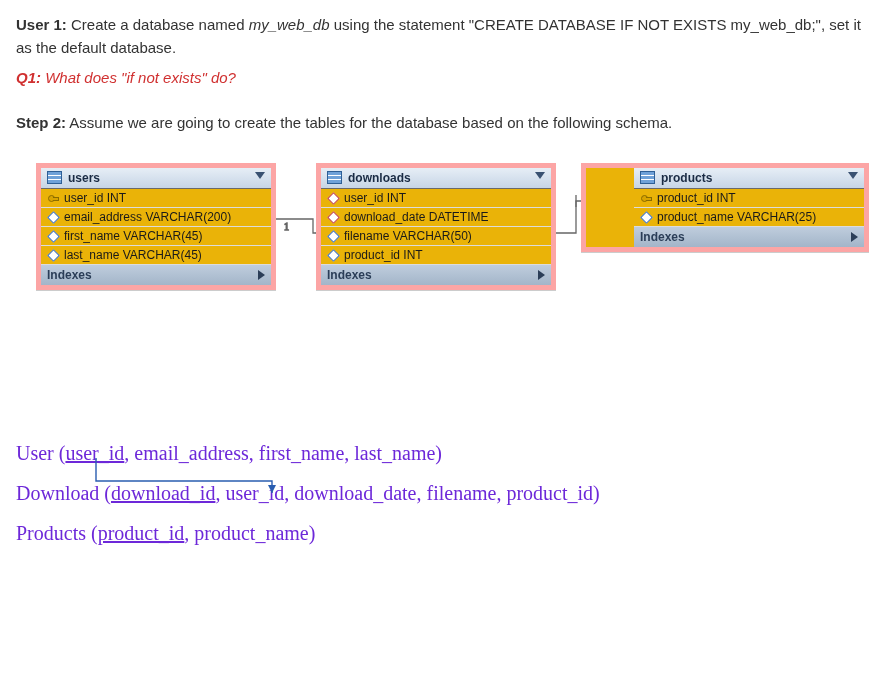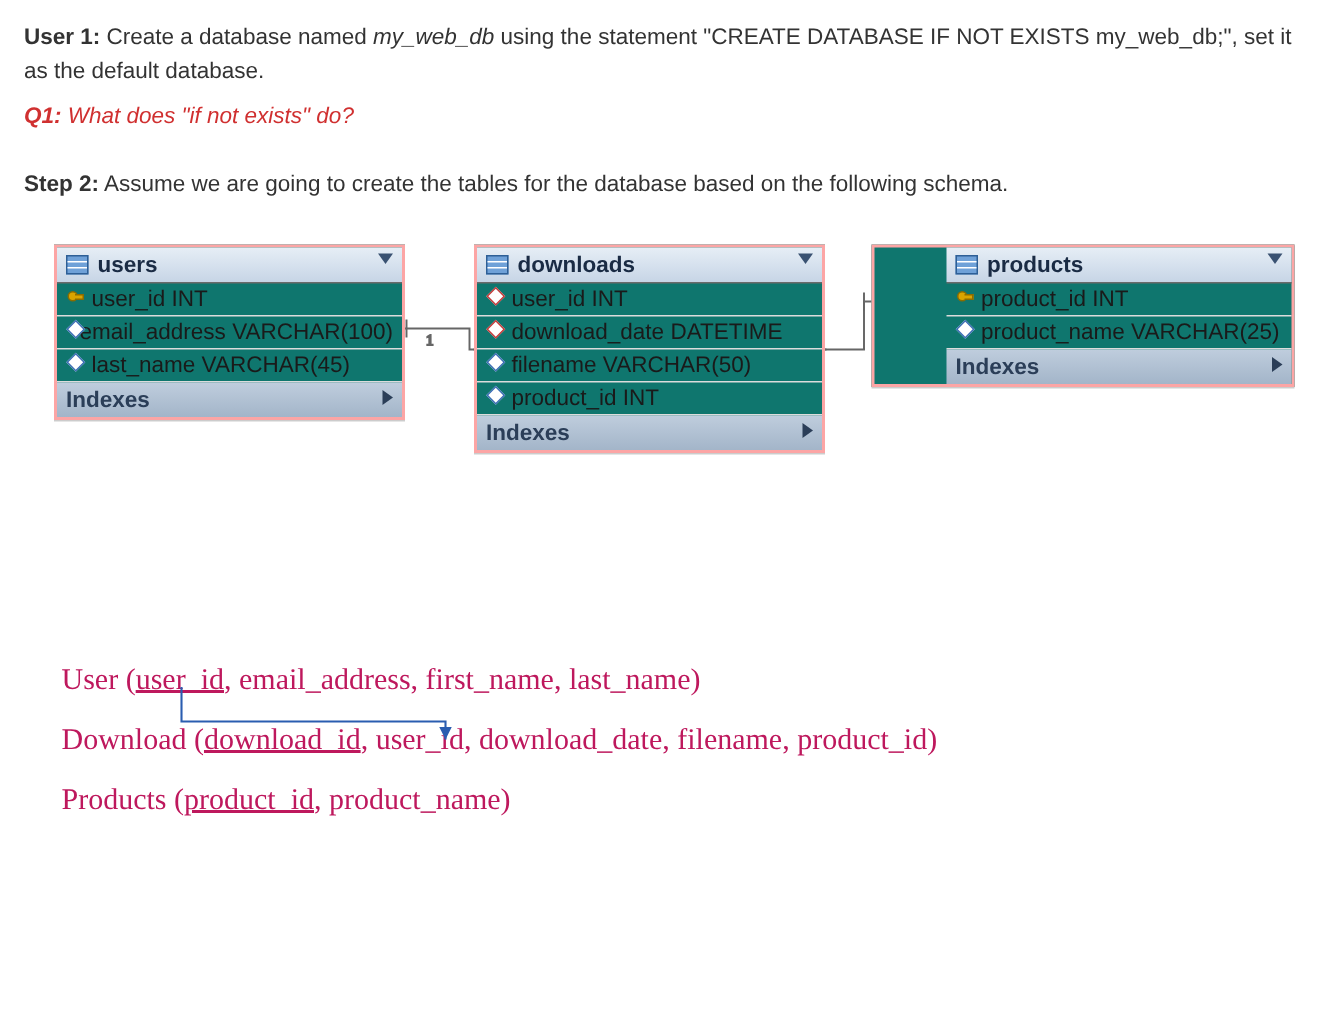--- a/index.html
+++ b/index.html
@@ -21,24 +21,24 @@
   
   .schema-canvas {
     position: relative;
     height: 260px;
     margin-top: 18px;
     font-family: Verdana, Arial, sans-serif;
   }
   .entity {
     position: absolute;
     width: 230px;
-    background: #0f766e;
-    border: 2px solid #fca5a5;
+    background: #eab308;
+    border: 5px solid #fca5a5;
     box-shadow: 0 1px 0 rgba(0,0,0,.2);
-    font-size: 15px;
+    font-size: 12px;
   }
   .entity .e-header {
     display: flex;
     align-items: center;
     background: linear-gradient(#e6eef6, #c7d5e6);
     border-bottom: 1px solid #6a6a6a;
     padding: 3px 6px;
     font-weight: 700;
     color: #1a2b44;
     position: relative;
@@ -61,20 +61,21 @@
   }
   .entity .collapse-arrow {
     position:absolute; right:6px; top:4px;
     width:0;height:0;
     border-left:5px solid transparent;
     border-right:5px solid transparent;
     border-top:7px solid #3a5272;
   }
   .entity .e-row {
     display: flex;
+    align-items: center;
     padding: 2px 6px;
     border-bottom: 1px solid #dcdcdc;
     color: #1a1a1a;
     white-space: nowrap;
   }
   .entity .e-row:last-of-type { border-bottom: none; }
   .keyicon, .diaicon {
     display:inline-block;
     width:12px; height:12px;
     margin-right:5px;
@@ -127,24 +128,23 @@
   .svg-conn {
     position:absolute; left:0; top:0;
     pointer-events:none;
   }
 
   
   .rel-block {
     margin-top: 20px;
     font-family: "Times New Roman", Times, serif;
     font-size: 20px;
-    color:#be185d;
+    color:#6d28d9;
     position: relative;
     line-height: 2.0;
-    margin-left: 25px;
   }
   .rel-block .underline { text-decoration: underline; }
   .rel-arrow {
     position:absolute;
     pointer-events:none;
   }
 </style>
 </head>
 <body>
 
@@ -185,21 +185,25 @@
       <span class="tableicon"></span>
       <span>users</span>
       <span class="collapse-arrow"></span>
     </div>
     <div class="e-row">
         <span class="keyicon"></span>
         <span>user_id INT</span>
       </div>
     <div class="e-row">
         <span class="diaicon blue"></span>
-        <span>email_address VARCHAR(100)</span>
+        <span>email_address VARCHAR(200)</span>
+      </div>
+    <div class="e-row">
+        <span class="diaicon blue"></span>
+        <span>first_name VARCHAR(45)</span>
       </div>
     <div class="e-row">
         <span class="diaicon blue"></span>
         <span>last_name VARCHAR(45)</span>
       </div>
     <div class="e-footer">
       <span>Indexes</span>
       <span class="expand-arrow"></span>
     </div>
   </div>

